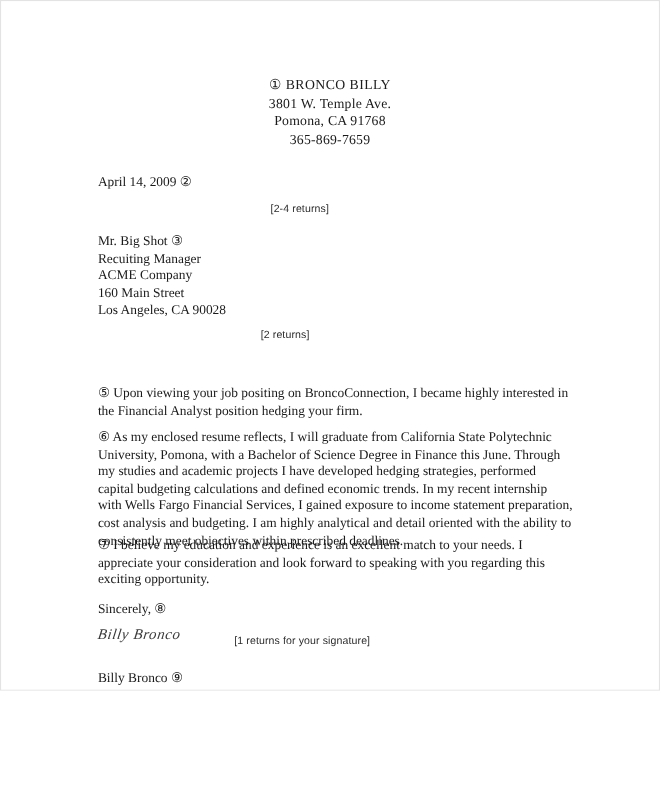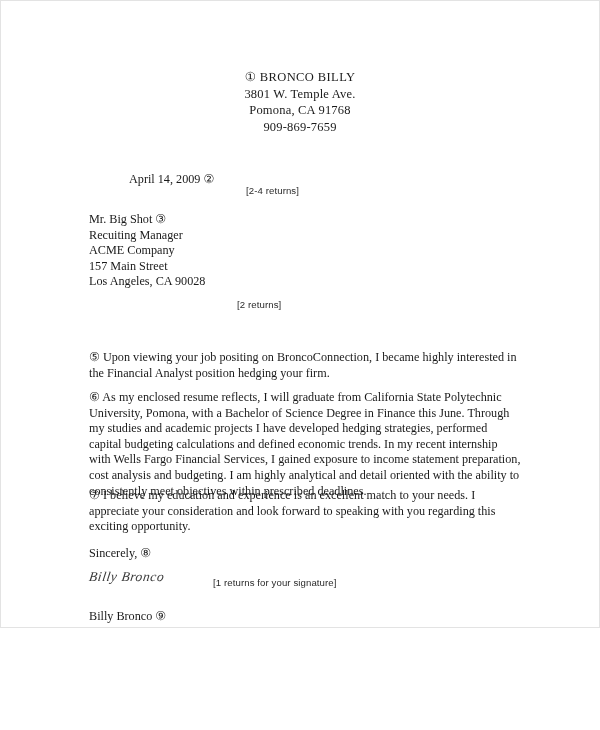--- a/index.html
+++ b/index.html
@@ -85,32 +85,32 @@
 </style>
 </head>
 <body>
 
 <div class="page">
 
   <div class="letterhead">
     <div class="line name">① BRONCO BILLY</div>
     <div class="line">3801 W. Temple Ave.</div>
     <div class="line">Pomona, CA  91768</div>
-    <div class="line">909-869-7659</div>
+    <div class="line">365-869-7659</div>
   </div>
 
-  <div class="block" style="top:171px;margin-left:40px;">April 14, 2009 ②</div>
+  <div class="block" style="top:157px;">April 14, 2009 ②</div>
 
   <div class="note" style="left:212px; top:184px;padding-left:33px;">[2-4 returns]</div>
 
   <div class="block" style="top:211px;">
     <div class="line">Mr. Big Shot ③</div>
     <div class="line">Recuiting Manager</div>
     <div class="line">ACME Company</div>
-    <div class="line">157 Main Street</div>
+    <div class="line">160 Main Street</div>
     <div class="line">Los Angeles, CA  90028</div>
   </div>
 
   <div class="note" style="left:212px; top:298px;padding-left:24px;">[2 returns]</div>
 
 
   <div class="block para" style="top:349px;">⑤ Upon viewing your job positing on BroncoConnection, I became highly interested in the Financial Analyst position hedging your firm.</div>
 
   <div class="block para" style="top:389px;">⑥   As my enclosed resume reflects, I will graduate from California State Polytechnic University, Pomona, with a Bachelor of Science Degree in Finance this June.  Through my studies and academic projects I have developed hedging strategies, performed capital budgeting calculations and defined economic trends. In my recent internship with Wells Fargo Financial Services, I gained exposure to income statement preparation, cost analysis and budgeting.  I am highly analytical and detail oriented with the ability to consistently meet objectives within prescribed deadlines.</div>
 

